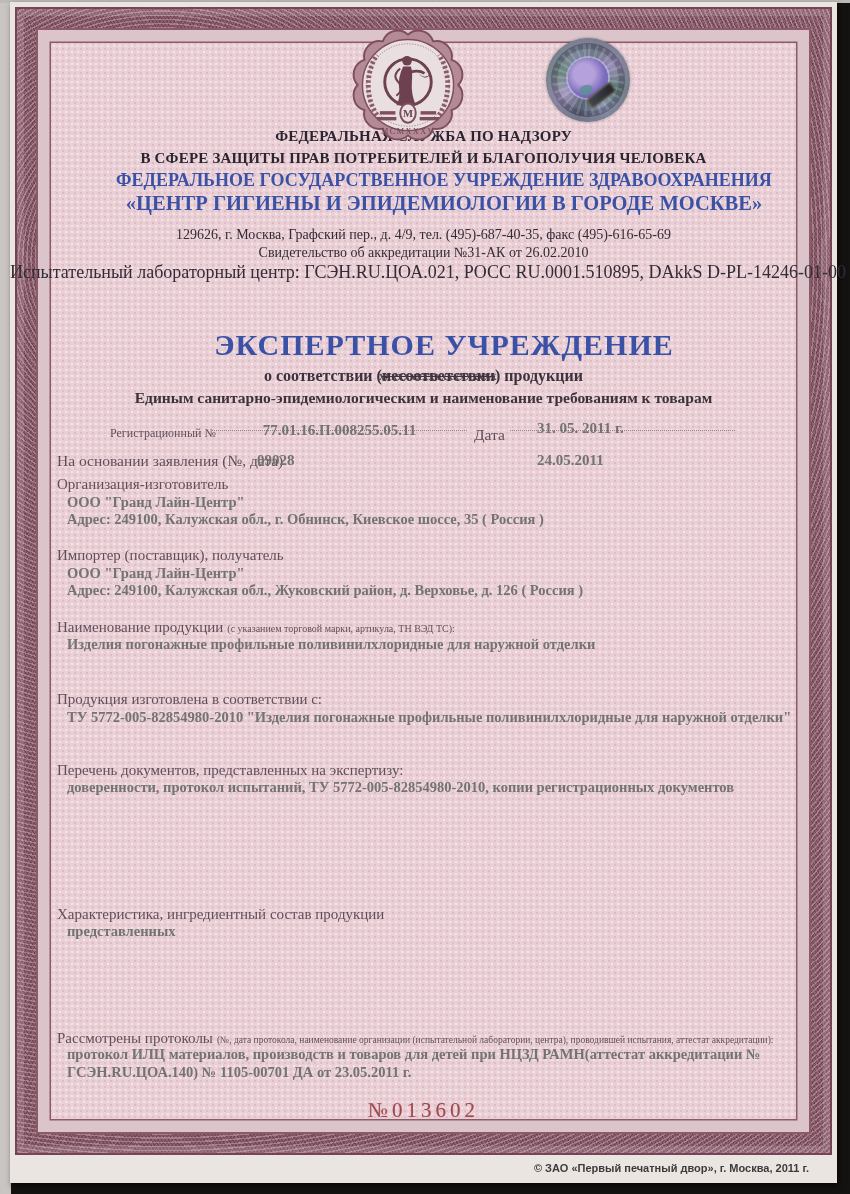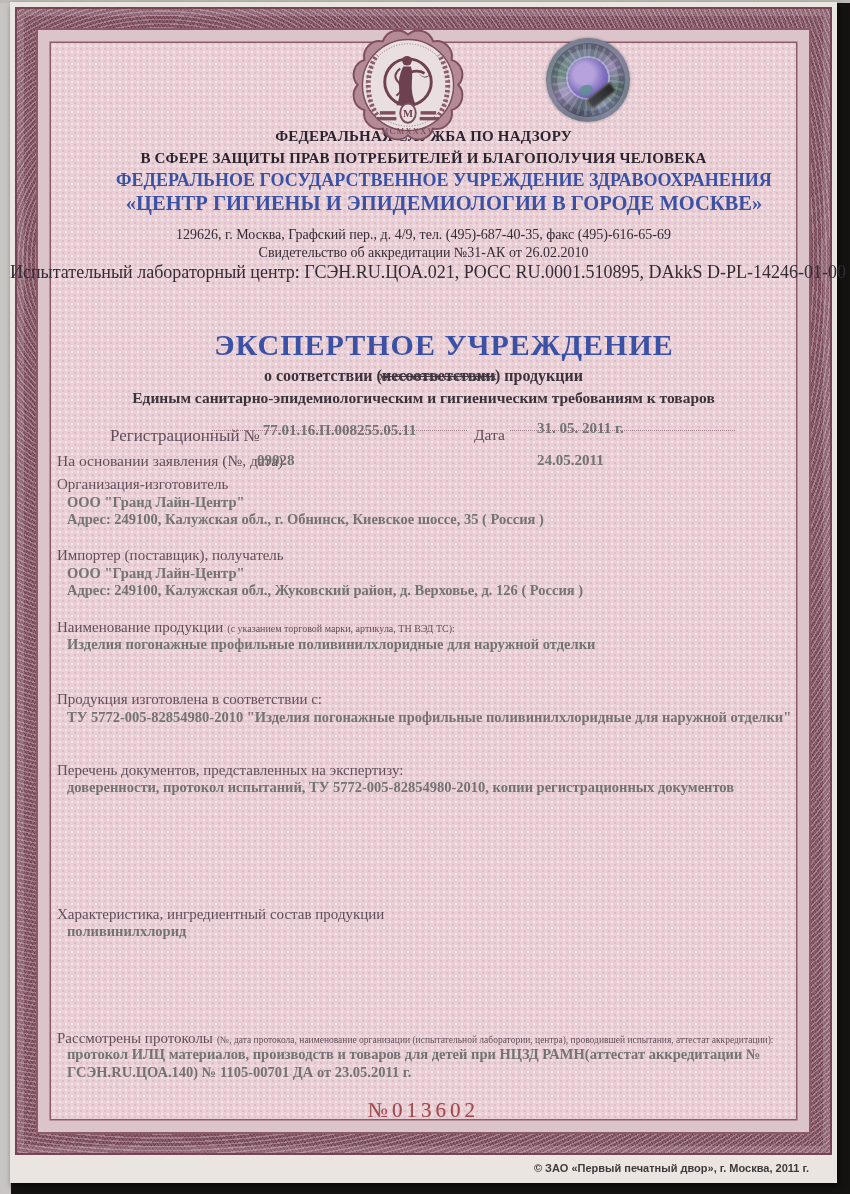--- a/index.html
+++ b/index.html
@@ -148,23 +148,23 @@
   <div class="t center hdr-black" style="top:126px;">ФЕДЕРАЛЬНАЯ СЛУЖБА ПО НАДЗОРУ</div>
   <div class="t center hdr-black" style="top:148px;">В СФЕРЕ ЗАЩИТЫ ПРАВ ПОТРЕБИТЕЛЕЙ И БЛАГОПОЛУЧИЯ  ЧЕЛОВЕКА</div>
   <div class="t center hdr-blue" style="top:168px;font-size:18px;">ФЕДЕРАЛЬНОЕ ГОСУДАРСТВЕННОЕ УЧРЕЖДЕНИЕ ЗДРАВООХРАНЕНИЯ</div>
   <div class="t center hdr-blue" style="top:190px;font-size:20.5px;">«ЦЕНТР ГИГИЕНЫ И ЭПИДЕМИОЛОГИИ В ГОРОДЕ МОСКВЕ»</div>
   <div class="t center small-black" style="top:225px;">129626, г. Москва, Графский пер., д. 4/9,  тел. (495)-687-40-35, факс (495)-616-65-69</div>
   <div class="t center small-black" style="top:243px;">Свидетельство об аккредитации №31-АК от 26.02.2010</div>
   <div class="t center small-black" style="top:260px;font-size:18px;font-family:Liberation Serif, serif;">Испытательный лабораторный центр:  ГСЭН.RU.ЦОА.021,  РОСС RU.0001.510895,  DAkkS  D-PL-14246-01-00</div>
 
   <div class="t center hdr-blue" style="top:326px;font-size:30px;letter-spacing:1px;">ЭКСПЕРТНОЕ УЧРЕЖДЕНИЕ</div>
   <div class="t center" style="top:365px;font-size:16px;font-weight:bold;color:#3b323c;"><span>о соответствии (</span><span class="struck"><span>несоответствии</span><span class="xover">ххххххххххххххххххх</span></span><span>) продукции</span></div>
-  <div class="t center" style="top:387px;font-size:15.5px;font-weight:bold;color:#3b323c;">Единым санитарно-эпидемиологическим и гигиеническим требованиям к товаров</div>
+  <div class="t center" style="top:387px;font-size:15.5px;font-weight:bold;color:#3b323c;">Единым санитарно-эпидемиологическим и наименование требованиям к товарам</div>
 
-  <div class="t label" style="left:100px;top:424px;font-size:17px;text-align:center;">Регистрационный №</div>
+  <div class="t label" style="left:100px;top:424px;font-size:12px;text-align:center;">Регистрационный №</div>
   <div class="dotted" style="left:202px;top:408px;width:255px;"></div>
   <div class="t value" style="left:202px;top:420px;width:255px;text-align:center;font-size:15px;">77.01.16.П.008255.05.11</div>
   <div class="t label" style="left:464px;top:424px;font-size:15.5px;">Дата</div>
   <div class="dotted" style="left:500px;top:408px;width:225px;"></div>
   <div class="t value" style="left:527px;top:418px;font-size:15px;">31. 05. 2011 г.</div>
 
   <div class="t label" style="left:47px;top:450px;font-size:15.5px;">На основании заявления (№, дата)</div>
   <div class="t value" style="left:247px;top:450px;font-size:15px;">09028</div>
   <div class="t value" style="left:527px;top:450px;font-size:15px;">24.05.2011</div>
 
@@ -179,21 +179,21 @@
   <div class="t" style="left:47px;top:616px;"><span class="label">Наименование продукции</span> <span class="label-note">(с указанием торговой марки, артикула, ТН ВЭД ТС):</span></div>
   <div class="t value" style="left:57px;top:634px;">Изделия погонажные профильные поливинилхлоридные для наружной отделки</div>
 
   <div class="t label" style="left:47px;top:689px;">Продукция изготовлена в соответствии с:</div>
   <div class="t value" style="left:57px;top:707px;">ТУ 5772-005-82854980-2010 "Изделия погонажные профильные поливинилхлоридные для наружной отделки"</div>
 
   <div class="t label" style="left:47px;top:760px;">Перечень документов, представленных на экспертизу:</div>
   <div class="t value" style="left:57px;top:777px;">доверенности, протокол испытаний, ТУ 5772-005-82854980-2010, копии регистрационных документов</div>
 
   <div class="t label" style="left:47px;top:904px;">Характеристика, ингредиентный состав продукции</div>
-  <div class="t value" style="left:57px;top:921px;">поливинилхлорид</div>
+  <div class="t value" style="left:57px;top:921px;">представленных</div>
 
   <div class="t wrap" style="left:47px;top:1026px;width:740px;"><span class="label">Рассмотрены протоколы</span> <span class="label-note" style="font-size:9.5px;">(№, дата протокола, наименование организации (испытательной лаборатории, центра), проводившей испытания, аттестат аккредитации):</span></div>
   <div class="t value wrap" style="left:57px;top:1043px;width:735px;">протокол ИЛЦ материалов, производств и товаров для детей при НЦЗД РАМН(аттестат аккредитации № ГСЭН.RU.ЦОА.140) № 1105-00701 ДА от 23.05.2011 г.</div>
 
   <div class="t center serial" style="top:1096px;">№013602</div>
 
   <div class="t copyright" style="right:28px;top:1160px;">© ЗАО «Первый печатный двор»,  г. Москва,  2011 г.</div>
 </div>
 
 </body></html>

